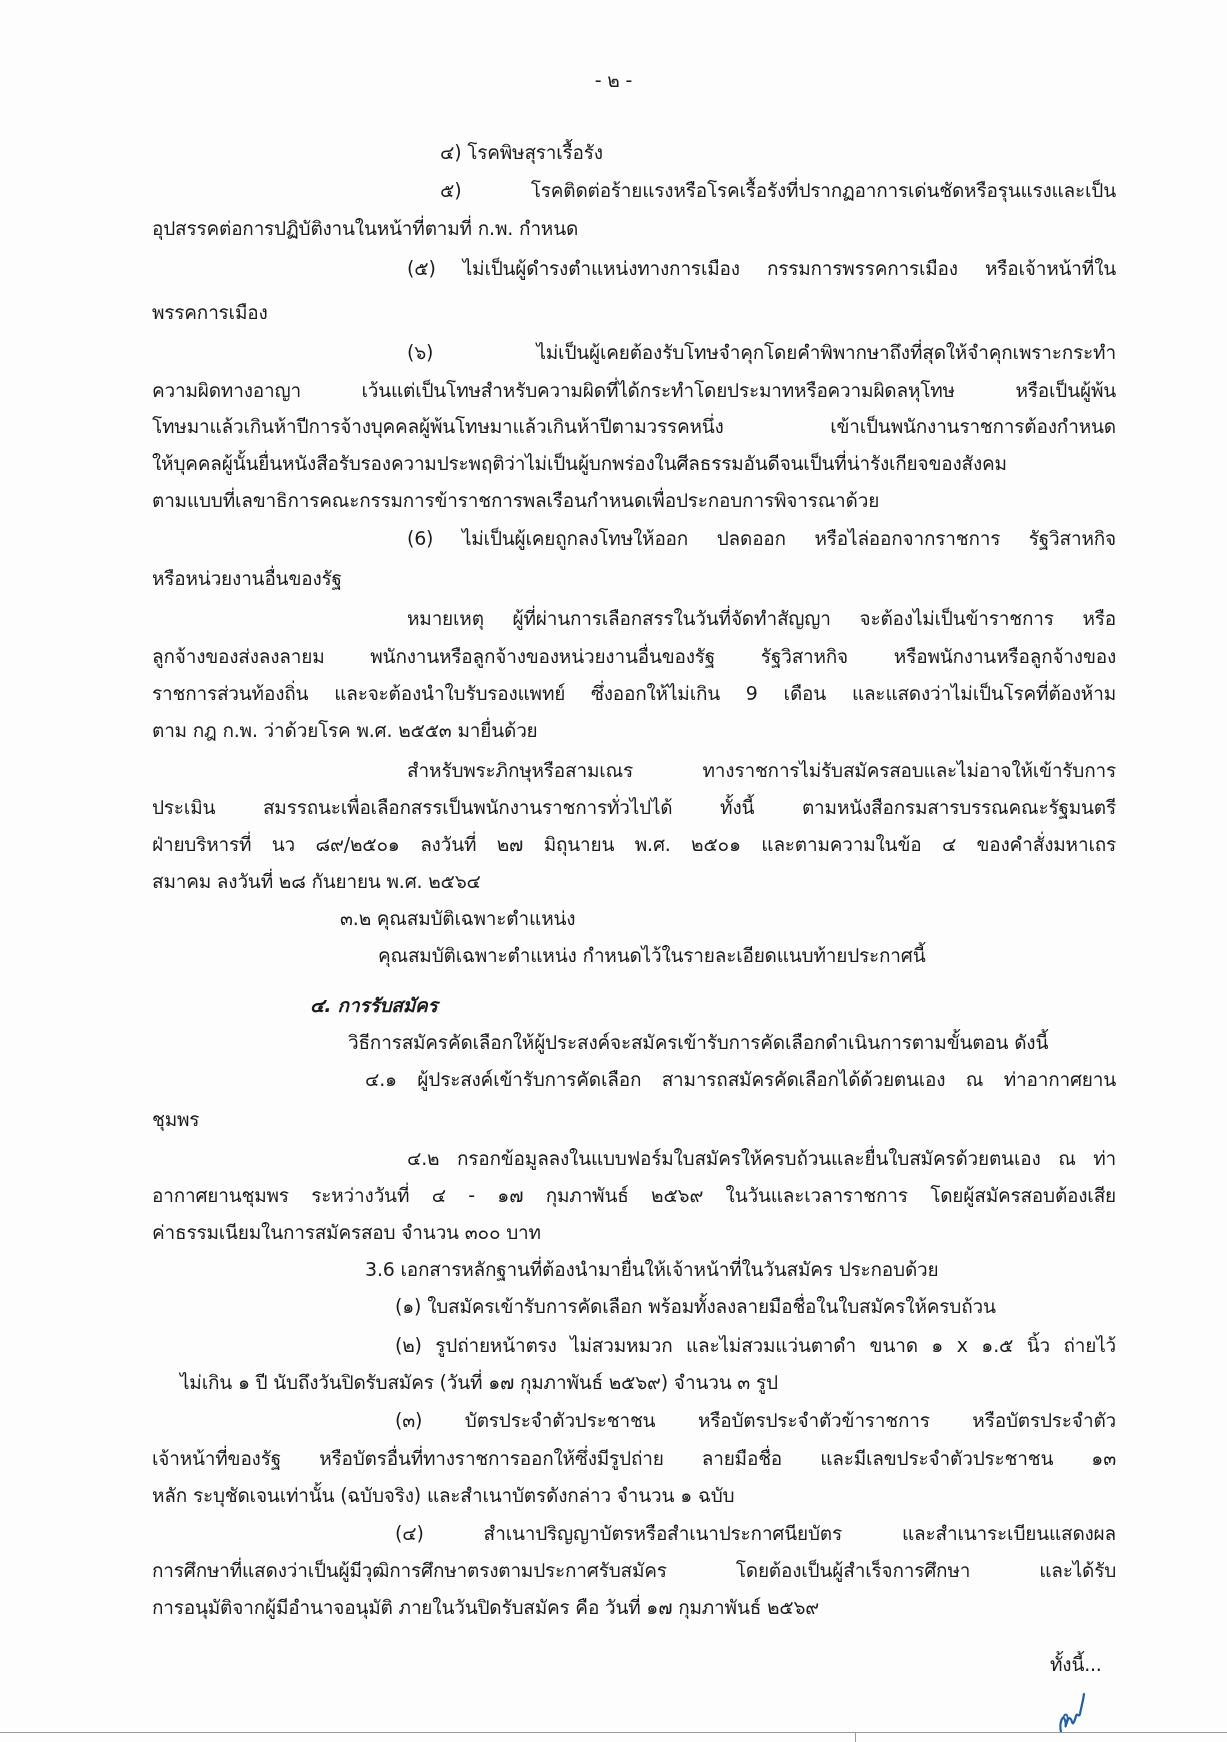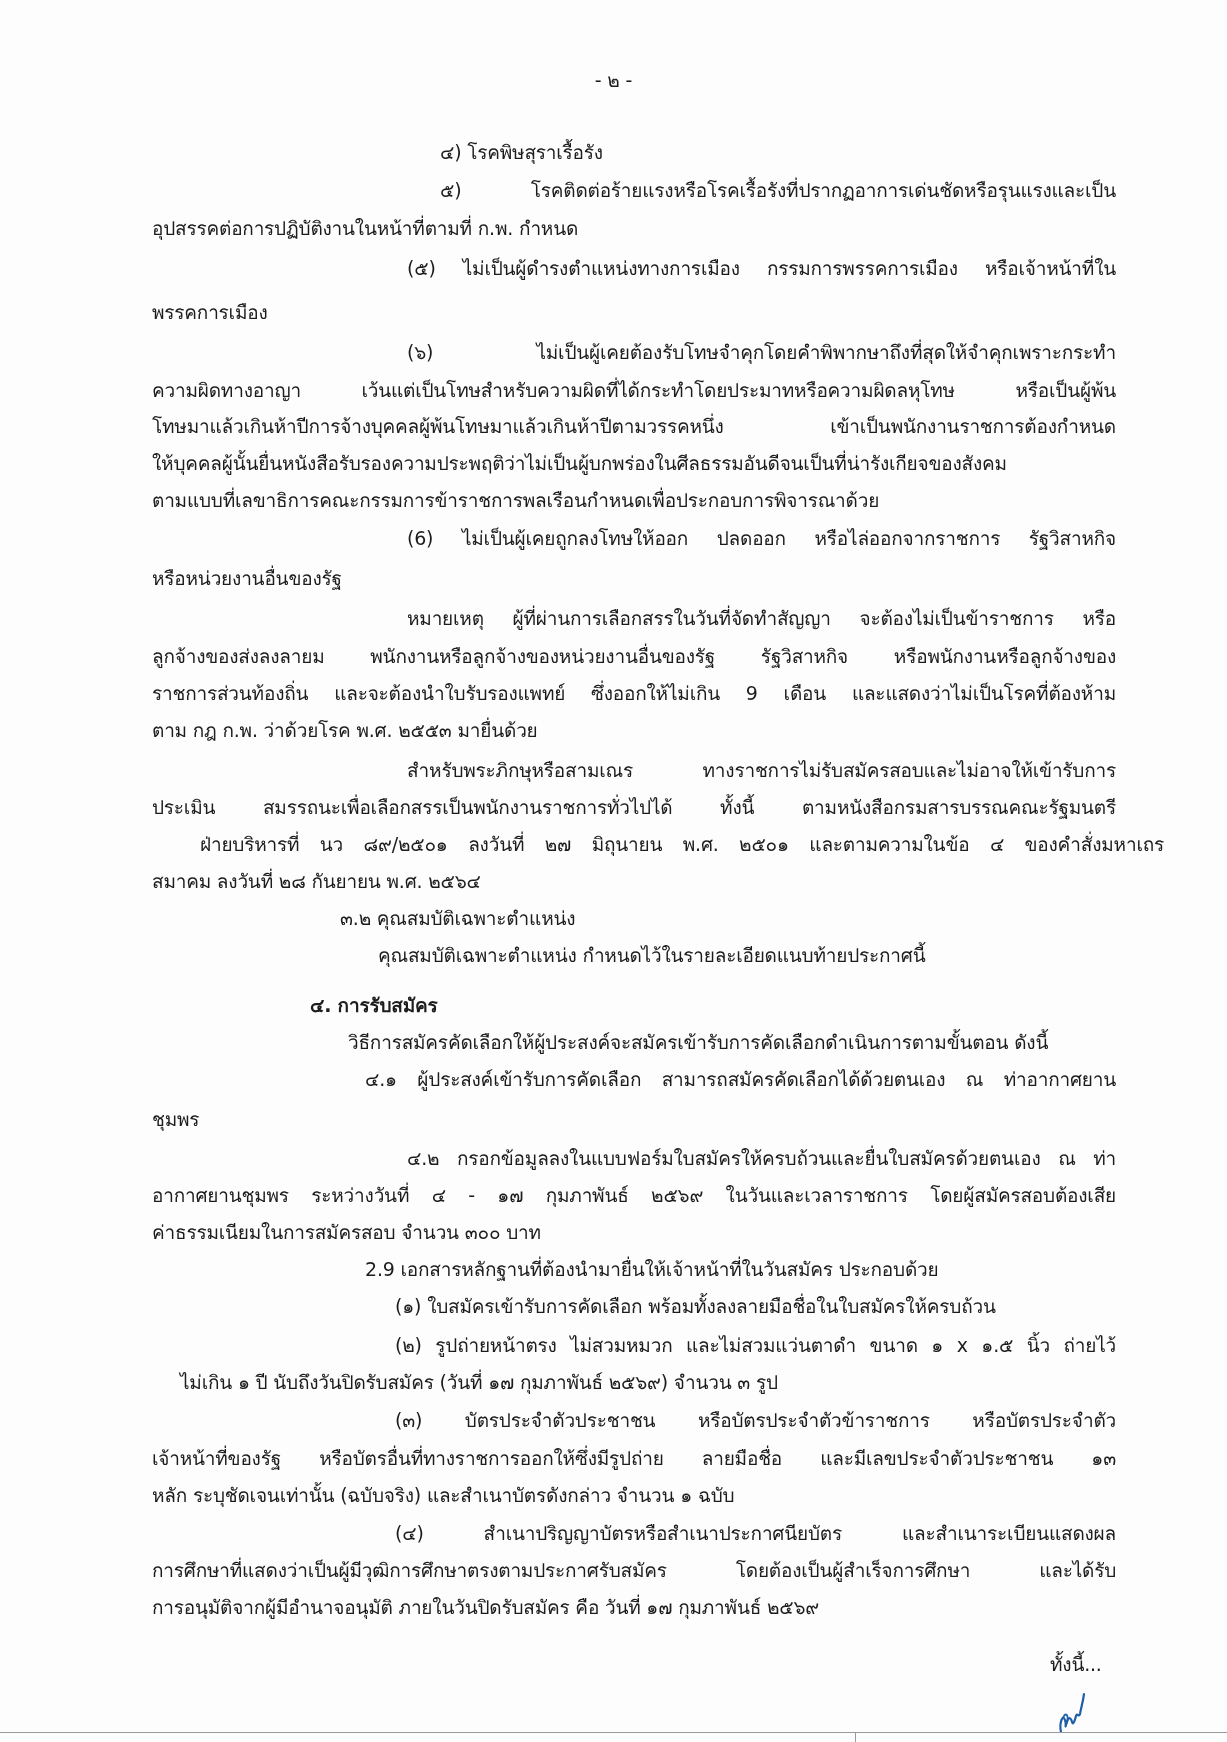--- a/index.html
+++ b/index.html
@@ -1,20 +1,20 @@
 <!DOCTYPE html>
 <html><head>
   <meta charset="utf-8">
   <style>
     html, body { margin: 0; padding: 0; background: #ffffff; }
     body { width: 1227px; height: 1742px; position: relative; overflow: hidden;
            font-family: "DejaVu Sans", "Liberation Sans", sans-serif; color: #1c1c1c; }
     .page { position: absolute; left: 0; top: 0; width: 1227px; height: 1742px; background: #fdfdfd; }
     .ln { position: absolute; font-size: 19px; line-height: 24px; white-space: nowrap; letter-spacing: -0.2px; }
-    .bold { font-weight: bold; }
+    .bold { font-weight: bold; font-style: italic; }
     .pagenum { left: 0; width: 1227px; text-align: center; top: 68px; }
     .sig { position: absolute; left: 1055px; top: 1692px; width: 32px; height: 44px; }
     .bottom-rule { position: absolute; left: 0; top: 1732px; width: 1227px; height: 1px; background: #9a9a9a; }
     .bottom-tick { position: absolute; left: 855px; top: 1732px; width: 1px; height: 10px; background: #9a9a9a; }
   </style>
 </head>
 <body>
 
 <div class="page">
   <div class="ln pagenum">- ๒ -</div>
@@ -31,32 +31,32 @@
       <div class="ln" style="left: 152px; top: 451px; width: 964px; text-align: justify; text-align-last: justify; white-space: normal;">ให้บุคคลผู้นั้นยื่นหนังสือรับรองความประพฤติว่าไม่เป็นผู้บกพร่องในศีลธรรมอันดีจนเป็นที่น่ารังเกียจของสังคม</div>
       <div class="ln" style="left: 152px; top: 488px;">ตามแบบที่เลขาธิการคณะกรรมการข้าราชการพลเรือนกำหนดเพื่อประกอบการพิจารณาด้วย</div>
       <div class="ln" style="left: 407px; top: 526px; width: 709px; text-align: justify; text-align-last: justify; white-space: normal;">(6) ไม่เป็นผู้เคยถูกลงโทษให้ออก ปลดออก หรือไล่ออกจากราชการ รัฐวิสาหกิจ</div>
       <div class="ln" style="left: 152px; top: 566px;">หรือหน่วยงานอื่นของรัฐ</div>
       <div class="ln" style="left: 407px; top: 606px; width: 709px; text-align: justify; text-align-last: justify; white-space: normal;">หมายเหตุ ผู้ที่ผ่านการเลือกสรรในวันที่จัดทำสัญญา จะต้องไม่เป็นข้าราชการ หรือ</div>
       <div class="ln" style="left: 152px; top: 644px; width: 964px; text-align: justify; text-align-last: justify; white-space: normal;">ลูกจ้างของส่งลงลายม พนักงานหรือลูกจ้างของหน่วยงานอื่นของรัฐ รัฐวิสาหกิจ หรือพนักงานหรือลูกจ้างของ</div>
       <div class="ln" style="left: 152px; top: 681px; width: 964px; text-align: justify; text-align-last: justify; white-space: normal;">ราชการส่วนท้องถิ่น และจะต้องนำใบรับรองแพทย์ ซึ่งออกให้ไม่เกิน 9 เดือน และแสดงว่าไม่เป็นโรคที่ต้องห้าม</div>
       <div class="ln" style="left: 152px; top: 718px;">ตาม กฎ ก.พ. ว่าด้วยโรค พ.ศ. ๒๕๕๓ มายื่นด้วย</div>
       <div class="ln" style="left: 407px; top: 758px; width: 709px; text-align: justify; text-align-last: justify; white-space: normal;">สำหรับพระภิกษุหรือสามเณร ทางราชการไม่รับสมัครสอบและไม่อาจให้เข้ารับการ</div>
       <div class="ln" style="left: 152px; top: 795px; width: 964px; text-align: justify; text-align-last: justify; white-space: normal;">ประเมิน สมรรถนะเพื่อเลือกสรรเป็นพนักงานราชการทั่วไปได้ ทั้งนี้ ตามหนังสือกรมสารบรรณคณะรัฐมนตรี</div>
-      <div class="ln" style="left: 152px; top: 832px; width: 964px; text-align: justify; text-align-last: justify; white-space: normal; margin-left: 48px;">ฝ่ายบริหารที่ นว ๘๙/๒๕๐๑ ลงวันที่ ๒๗ มิถุนายน พ.ศ. ๒๕๐๑ และตามความในข้อ ๔ ของคำสั่งมหาเถร</div>
+      <div class="ln" style="left: 152px; top: 832px; width: 964px; text-align: justify; text-align-last: justify; white-space: normal;">ฝ่ายบริหารที่ นว ๘๙/๒๕๐๑ ลงวันที่ ๒๗ มิถุนายน พ.ศ. ๒๕๐๑ และตามความในข้อ ๔ ของคำสั่งมหาเถร</div>
       <div class="ln" style="left: 152px; top: 869px;">สมาคม ลงวันที่ ๒๘ กันยายน พ.ศ. ๒๕๖๔</div>
       <div class="ln" style="left: 340px; top: 906px;">๓.๒ คุณสมบัติเฉพาะตำแหน่ง</div>
       <div class="ln" style="left: 378px; top: 943px;">คุณสมบัติเฉพาะตำแหน่ง กำหนดไว้ในรายละเอียดแนบท้ายประกาศนี้</div>
       <div class="ln bold" style="left: 310px; top: 993px;">๔. การรับสมัคร</div>
       <div class="ln" style="left: 348px; top: 1030px;">วิธีการสมัครคัดเลือกให้ผู้ประสงค์จะสมัครเข้ารับการคัดเลือกดำเนินการตามขั้นตอน ดังนี้</div>
       <div class="ln" style="left: 365px; top: 1067px; width: 751px; text-align: justify; text-align-last: justify; white-space: normal;">๔.๑ ผู้ประสงค์เข้ารับการคัดเลือก สามารถสมัครคัดเลือกได้ด้วยตนเอง ณ ท่าอากาศยาน</div>
       <div class="ln" style="left: 152px; top: 1107px;">ชุมพร</div>
       <div class="ln" style="left: 407px; top: 1146px; width: 709px; text-align: justify; text-align-last: justify; white-space: normal;">๔.๒ กรอกข้อมูลลงในแบบฟอร์มใบสมัครให้ครบถ้วนและยื่นใบสมัครด้วยตนเอง ณ ท่า</div>
       <div class="ln" style="left: 152px; top: 1183px; width: 964px; text-align: justify; text-align-last: justify; white-space: normal;">อากาศยานชุมพร ระหว่างวันที่ ๔ - ๑๗ กุมภาพันธ์ ๒๕๖๙ ในวันและเวลาราชการ โดยผู้สมัครสอบต้องเสีย</div>
       <div class="ln" style="left: 152px; top: 1220px;">ค่าธรรมเนียมในการสมัครสอบ จำนวน ๓๐๐ บาท</div>
-      <div class="ln" style="left: 365px; top: 1257px;">2.9 เอกสารหลักฐานที่ต้องนำมายื่นให้เจ้าหน้าที่ในวันสมัคร ประกอบด้วย</div>
+      <div class="ln" style="left: 365px; top: 1257px;">3.6 เอกสารหลักฐานที่ต้องนำมายื่นให้เจ้าหน้าที่ในวันสมัคร ประกอบด้วย</div>
       <div class="ln" style="left: 395px; top: 1294px;">(๑) ใบสมัครเข้ารับการคัดเลือก พร้อมทั้งลงลายมือชื่อในใบสมัครให้ครบถ้วน</div>
       <div class="ln" style="left: 395px; top: 1333px; width: 721px; text-align: justify; text-align-last: justify; white-space: normal;">(๒) รูปถ่ายหน้าตรง ไม่สวมหมวก และไม่สวมแว่นตาดำ ขนาด ๑ x ๑.๕ นิ้ว ถ่ายไว้</div>
       <div class="ln" style="left: 136px; top: 1370px; margin-left: 44px;">ไม่เกิน ๑ ปี นับถึงวันปิดรับสมัคร (วันที่ ๑๗ กุมภาพันธ์ ๒๕๖๙) จำนวน ๓ รูป</div>
       <div class="ln" style="left: 395px; top: 1408px; width: 721px; text-align: justify; text-align-last: justify; white-space: normal;">(๓) บัตรประจำตัวประชาชน หรือบัตรประจำตัวข้าราชการ หรือบัตรประจำตัว</div>
       <div class="ln" style="left: 152px; top: 1446px; width: 964px; text-align: justify; text-align-last: justify; white-space: normal;">เจ้าหน้าที่ของรัฐ หรือบัตรอื่นที่ทางราชการออกให้ซึ่งมีรูปถ่าย ลายมือชื่อ และมีเลขประจำตัวประชาชน ๑๓</div>
       <div class="ln" style="left: 152px; top: 1483px;">หลัก ระบุชัดเจนเท่านั้น (ฉบับจริง) และสำเนาบัตรดังกล่าว จำนวน ๑ ฉบับ</div>
       <div class="ln" style="left: 395px; top: 1521px; width: 721px; text-align: justify; text-align-last: justify; white-space: normal;">(๔) สำเนาปริญญาบัตรหรือสำเนาประกาศนียบัตร และสำเนาระเบียนแสดงผล</div>
       <div class="ln" style="left: 152px; top: 1558px; width: 964px; text-align: justify; text-align-last: justify; white-space: normal;">การศึกษาที่แสดงว่าเป็นผู้มีวุฒิการศึกษาตรงตามประกาศรับสมัคร โดยต้องเป็นผู้สำเร็จการศึกษา และได้รับ</div>
       <div class="ln" style="left: 152px; top: 1595px;">การอนุมัติจากผู้มีอำนาจอนุมัติ ภายในวันปิดรับสมัคร คือ วันที่ ๑๗ กุมภาพันธ์ ๒๕๖๙</div>
     </div>

